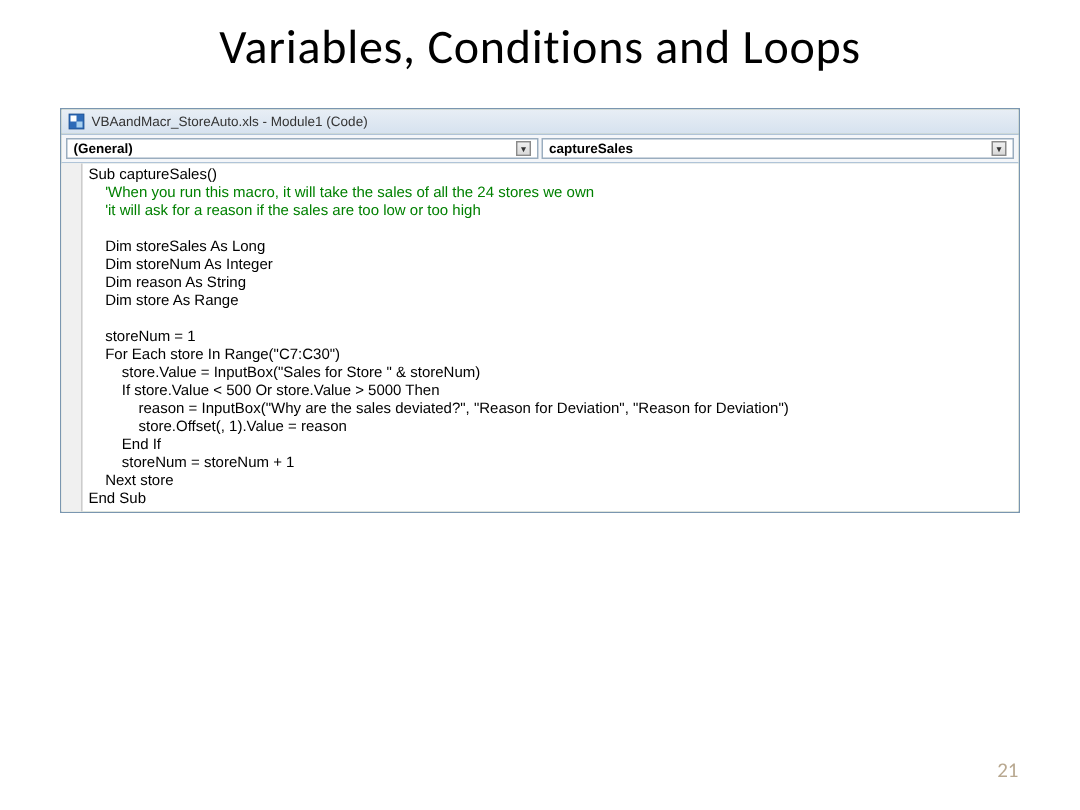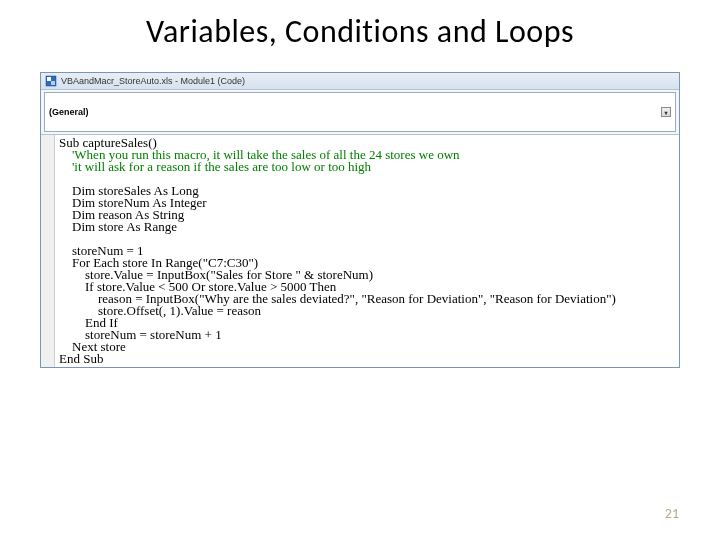--- a/index.html
+++ b/index.html
@@ -52,21 +52,21 @@
     display: flex;
     background: #f4f6f9;
     border-bottom: 1px solid #b0c4d8;
     padding: 1px 2px;
   }
   .dropdown {
     flex: 1;
     background: #fff;
     border: 1px solid #9aadbf;
     font-size: 9px;
-    padding: 14px 4px;
+    padding: 1px 4px;
     margin: 1px;
     display: flex;
     justify-content: space-between;
     align-items: center;
     color: #000;
     font-weight: bold;
   }
   .dropdown-arrow {
     width: 10px;
     height: 10px;
@@ -84,22 +84,22 @@
     min-height: 210px;
   }
   .gutter {
     width: 14px;
     background: #f0f0f0;
     border-right: 1px solid #ccc;
   }
   .code-content {
     flex: 1;
     padding: 2px 4px;
-    font-family: Liberation Serif, serif;
-    font-size: 13px;
+    font-family: Liberation Sans, sans-serif;
+    font-size: 10px;
     line-height: 12px;
     color: #000;
     white-space: pre;
     overflow: hidden;
   }
   .comment { color: #008000; }
   .page-number {
     position: absolute;
     bottom: 18px;
     right: 41px;
@@ -123,20 +123,24 @@
         </svg>
       </span>
       <span>VBAandMacr_StoreAuto.xls - Module1 (Code)</span>
     </div>
 
     <div class="dropdown-row">
       <div class="dropdown">
         <span>(General)</span>
         <span class="dropdown-arrow">▾</span>
       </div>
+      <div class="dropdown">
+        <span>captureSales</span>
+        <span class="dropdown-arrow">▾</span>
+      </div>
     </div>
 
     <div class="code-area">
       <div class="gutter"></div>
       <div class="code-content"><span>Sub captureSales()</span>
 <span class="comment">    'When you run this macro, it will take the sales of all the 24 stores we own</span>
 <span class="comment">    'it will ask for a reason if the sales are too low or too high</span>
 <span></span>
 <span>    Dim storeSales As Long</span>
 <span>    Dim storeNum As Integer</span>

